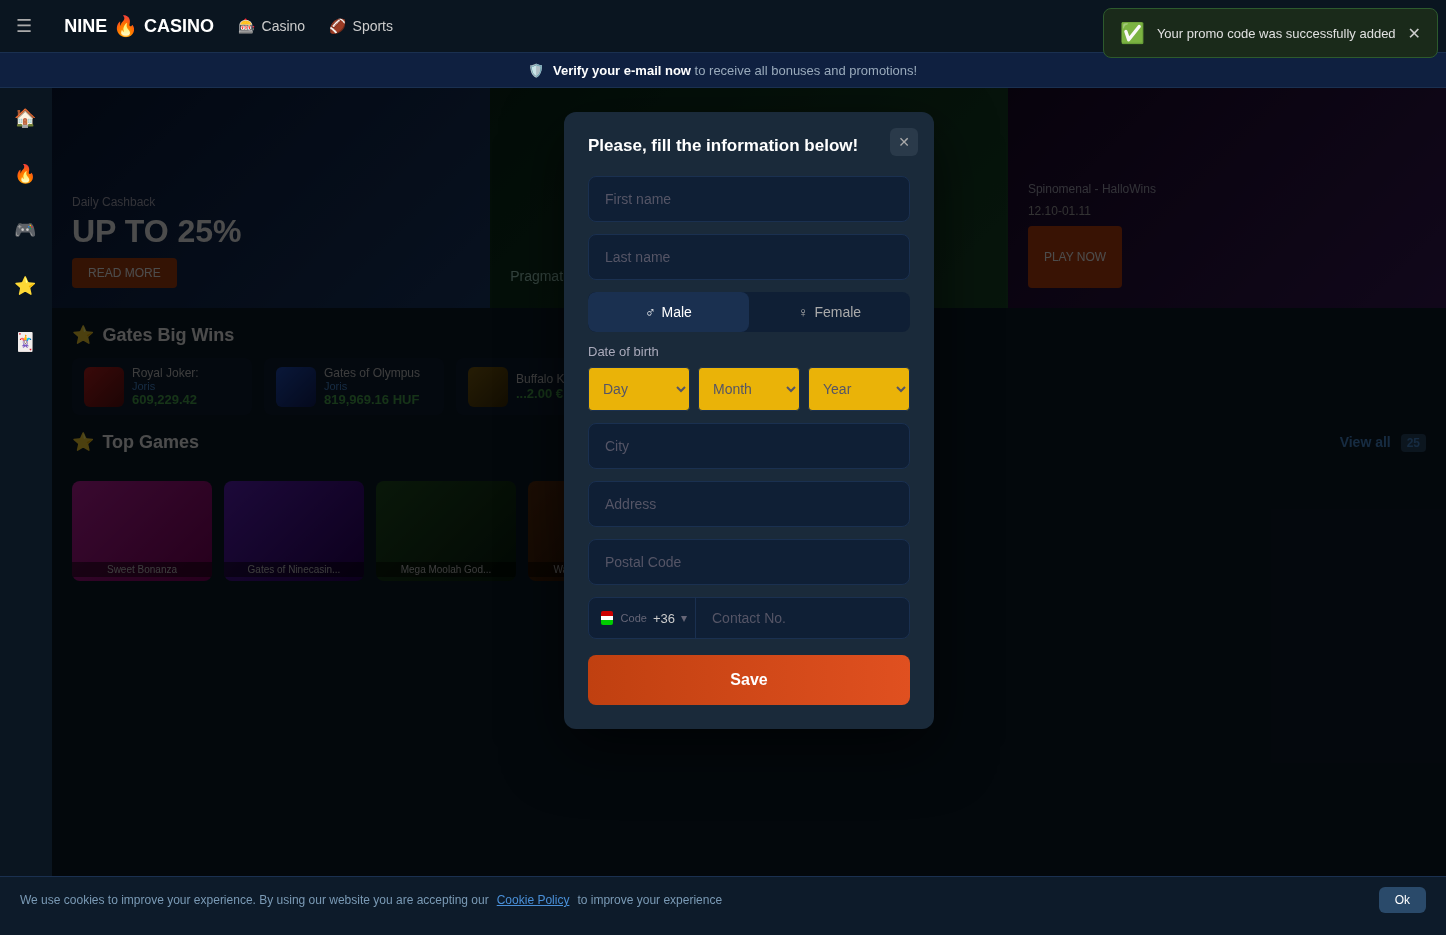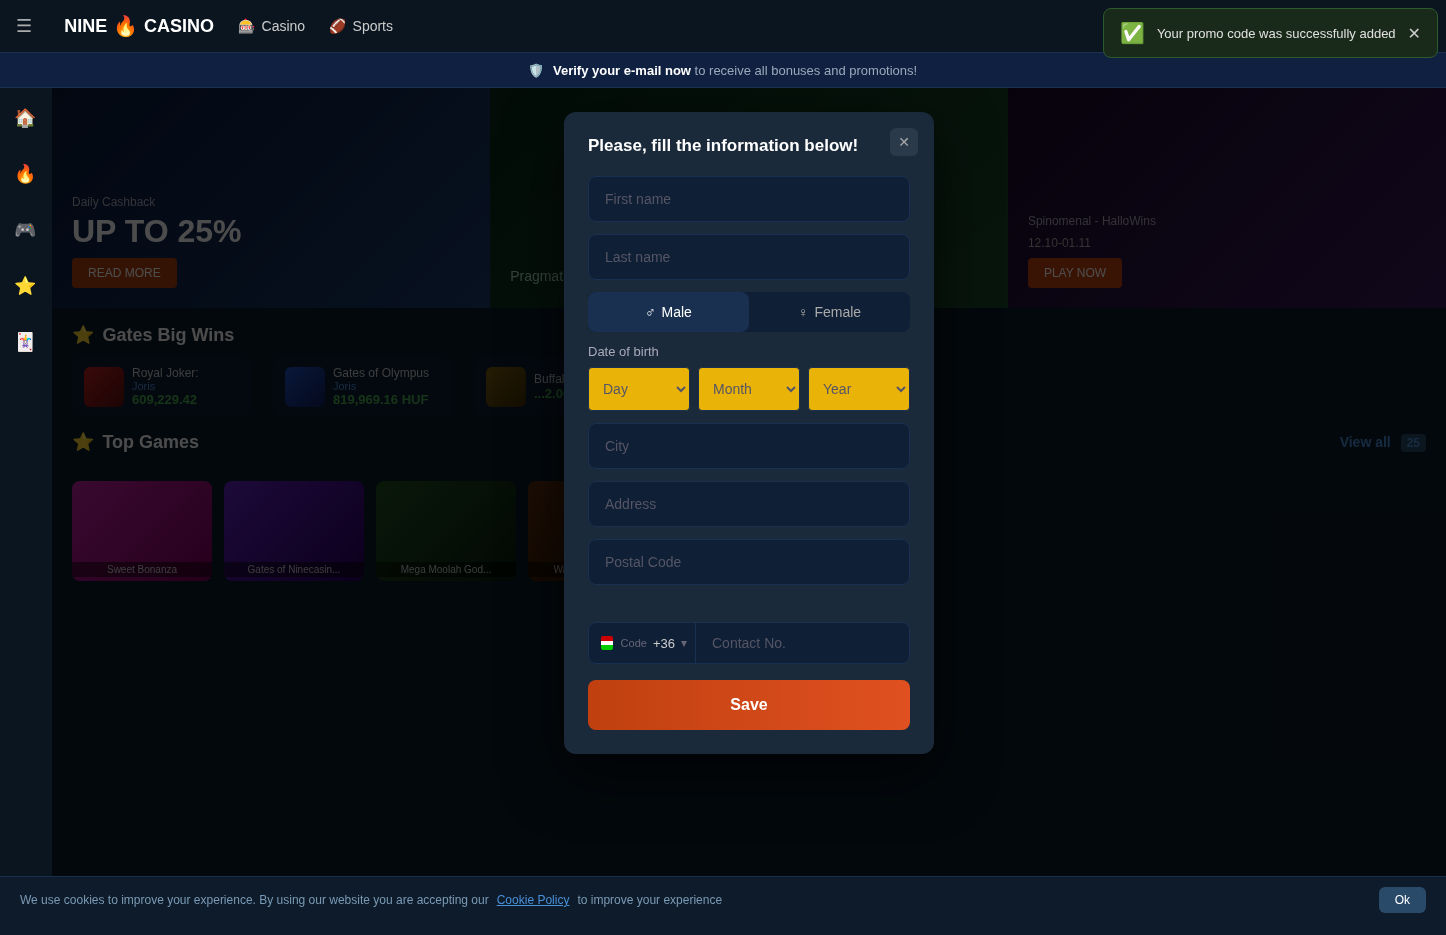--- a/index.html
+++ b/index.html
@@ -179,21 +179,21 @@
       font-size: 12px;
       cursor: pointer;
       margin-top: 8px;
       width: fit-content;
     }
     .btn-play-now {
       background: #c04010;
       color: #fff;
       border: none;
       border-radius: 4px;
-      padding: 8px 16px;
+      padding: 24px 16px;
       font-size: 12px;
       cursor: pointer;
       margin-top: 8px;
       width: fit-content;
     }
 
     
     .section {
       padding: 16px 20px;
     }
@@ -201,21 +201,21 @@
       font-size: 18px;
       font-weight: 700;
       color: #fff;
       margin-bottom: 12px;
       display: flex;
       align-items: center;
       gap: 8px;
     }
     .wins-row {
       display: flex;
-      gap: 21px;
+      gap: 12px;
       overflow: hidden;
     }
     .win-card {
       display: flex;
       align-items: center;
       gap: 8px;
       background: #0f1f35;
       border-radius: 8px;
       padding: 8px 12px;
       min-width: 180px;
@@ -338,21 +338,20 @@
 
     
     .phone-row {
       display: flex;
       gap: 0;
       margin-bottom: 12px;
       background: #0f1f35;
       border: 1px solid #1a3050;
       border-radius: 8px;
       overflow: hidden;
-      margin-top: 25px;
     }
     .phone-code {
       padding: 12px 8px 12px 12px;
       display: flex;
       align-items: center;
       gap: 6px;
       border-right: 1px solid #1a3050;
       cursor: pointer;
       color: #ccc;
       font-size: 13px;

